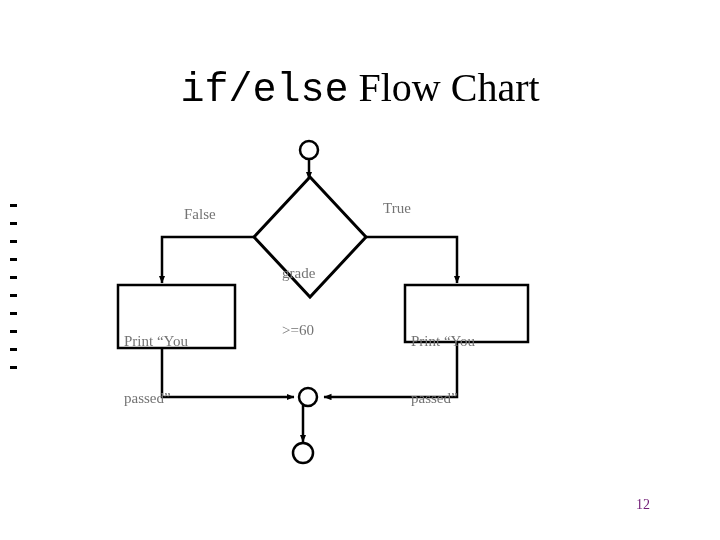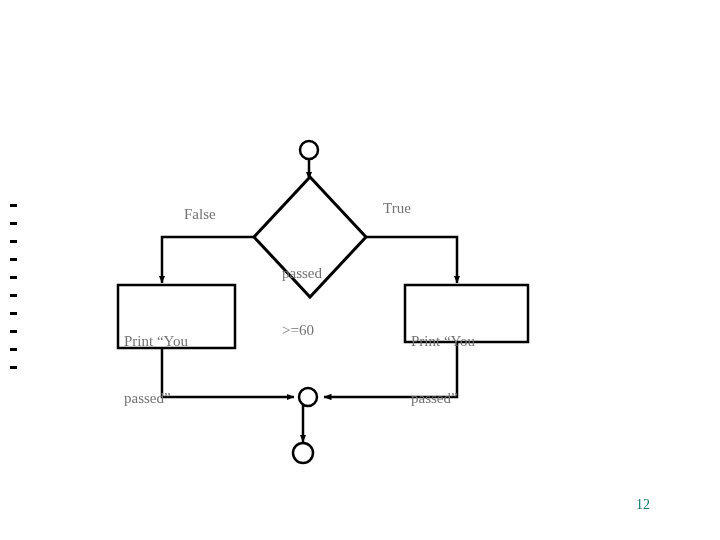--- a/index.html
+++ b/index.html
@@ -73,28 +73,31 @@
   #box-left-text { left: 124px; top: 294px; }
   #box-right-text { left: 411px; top: 294px; }
 
   
   #page-number {
     position: absolute;
     left: 636px;
     top: 497px;
     font-family: "Liberation Serif", "DejaVu Serif", serif;
     font-size: 14px;
-    color: #0f766e;
+    color: #701a75;
   }
 </style>
 </head>
 <body>
 
 <div id="slide">
 
+  <div id="title">
+    <span class="mono">if/else</span><span class="serif"> Flow Chart</span>
+  </div>
 
   <div id="bullet-column">
     <div class="bullet-dash"></div>
     <div class="bullet-dash"></div>
     <div class="bullet-dash"></div>
     <div class="bullet-dash"></div>
     <div class="bullet-dash"></div>
     <div class="bullet-dash"></div>
     <div class="bullet-dash"></div>
     <div class="bullet-dash"></div>
@@ -131,21 +134,21 @@
 
     <line x1="303" y1="405" x2="303" y2="442" stroke="#000000" stroke-width="2.5" marker-end="url(#arrowhead)"></line>
 
     <circle cx="303" cy="453" r="10" fill="#ffffff" stroke="#000000" stroke-width="2.5"></circle>
   </svg>
 
   <div class="chart-text" id="label-false">False</div>
   <div class="chart-text" id="label-true">True</div>
 
   <div class="chart-text" id="diamond-text">
-    <div>passed</div>
+    <div>grade</div>
     <div>&gt;=60</div>
   </div>
 
   <div class="chart-text" id="box-left-text">
     <div>Print “You</div>
     <div>passed”</div>
   </div>
 
   <div class="chart-text" id="box-right-text">
     <div>Print “You</div>

